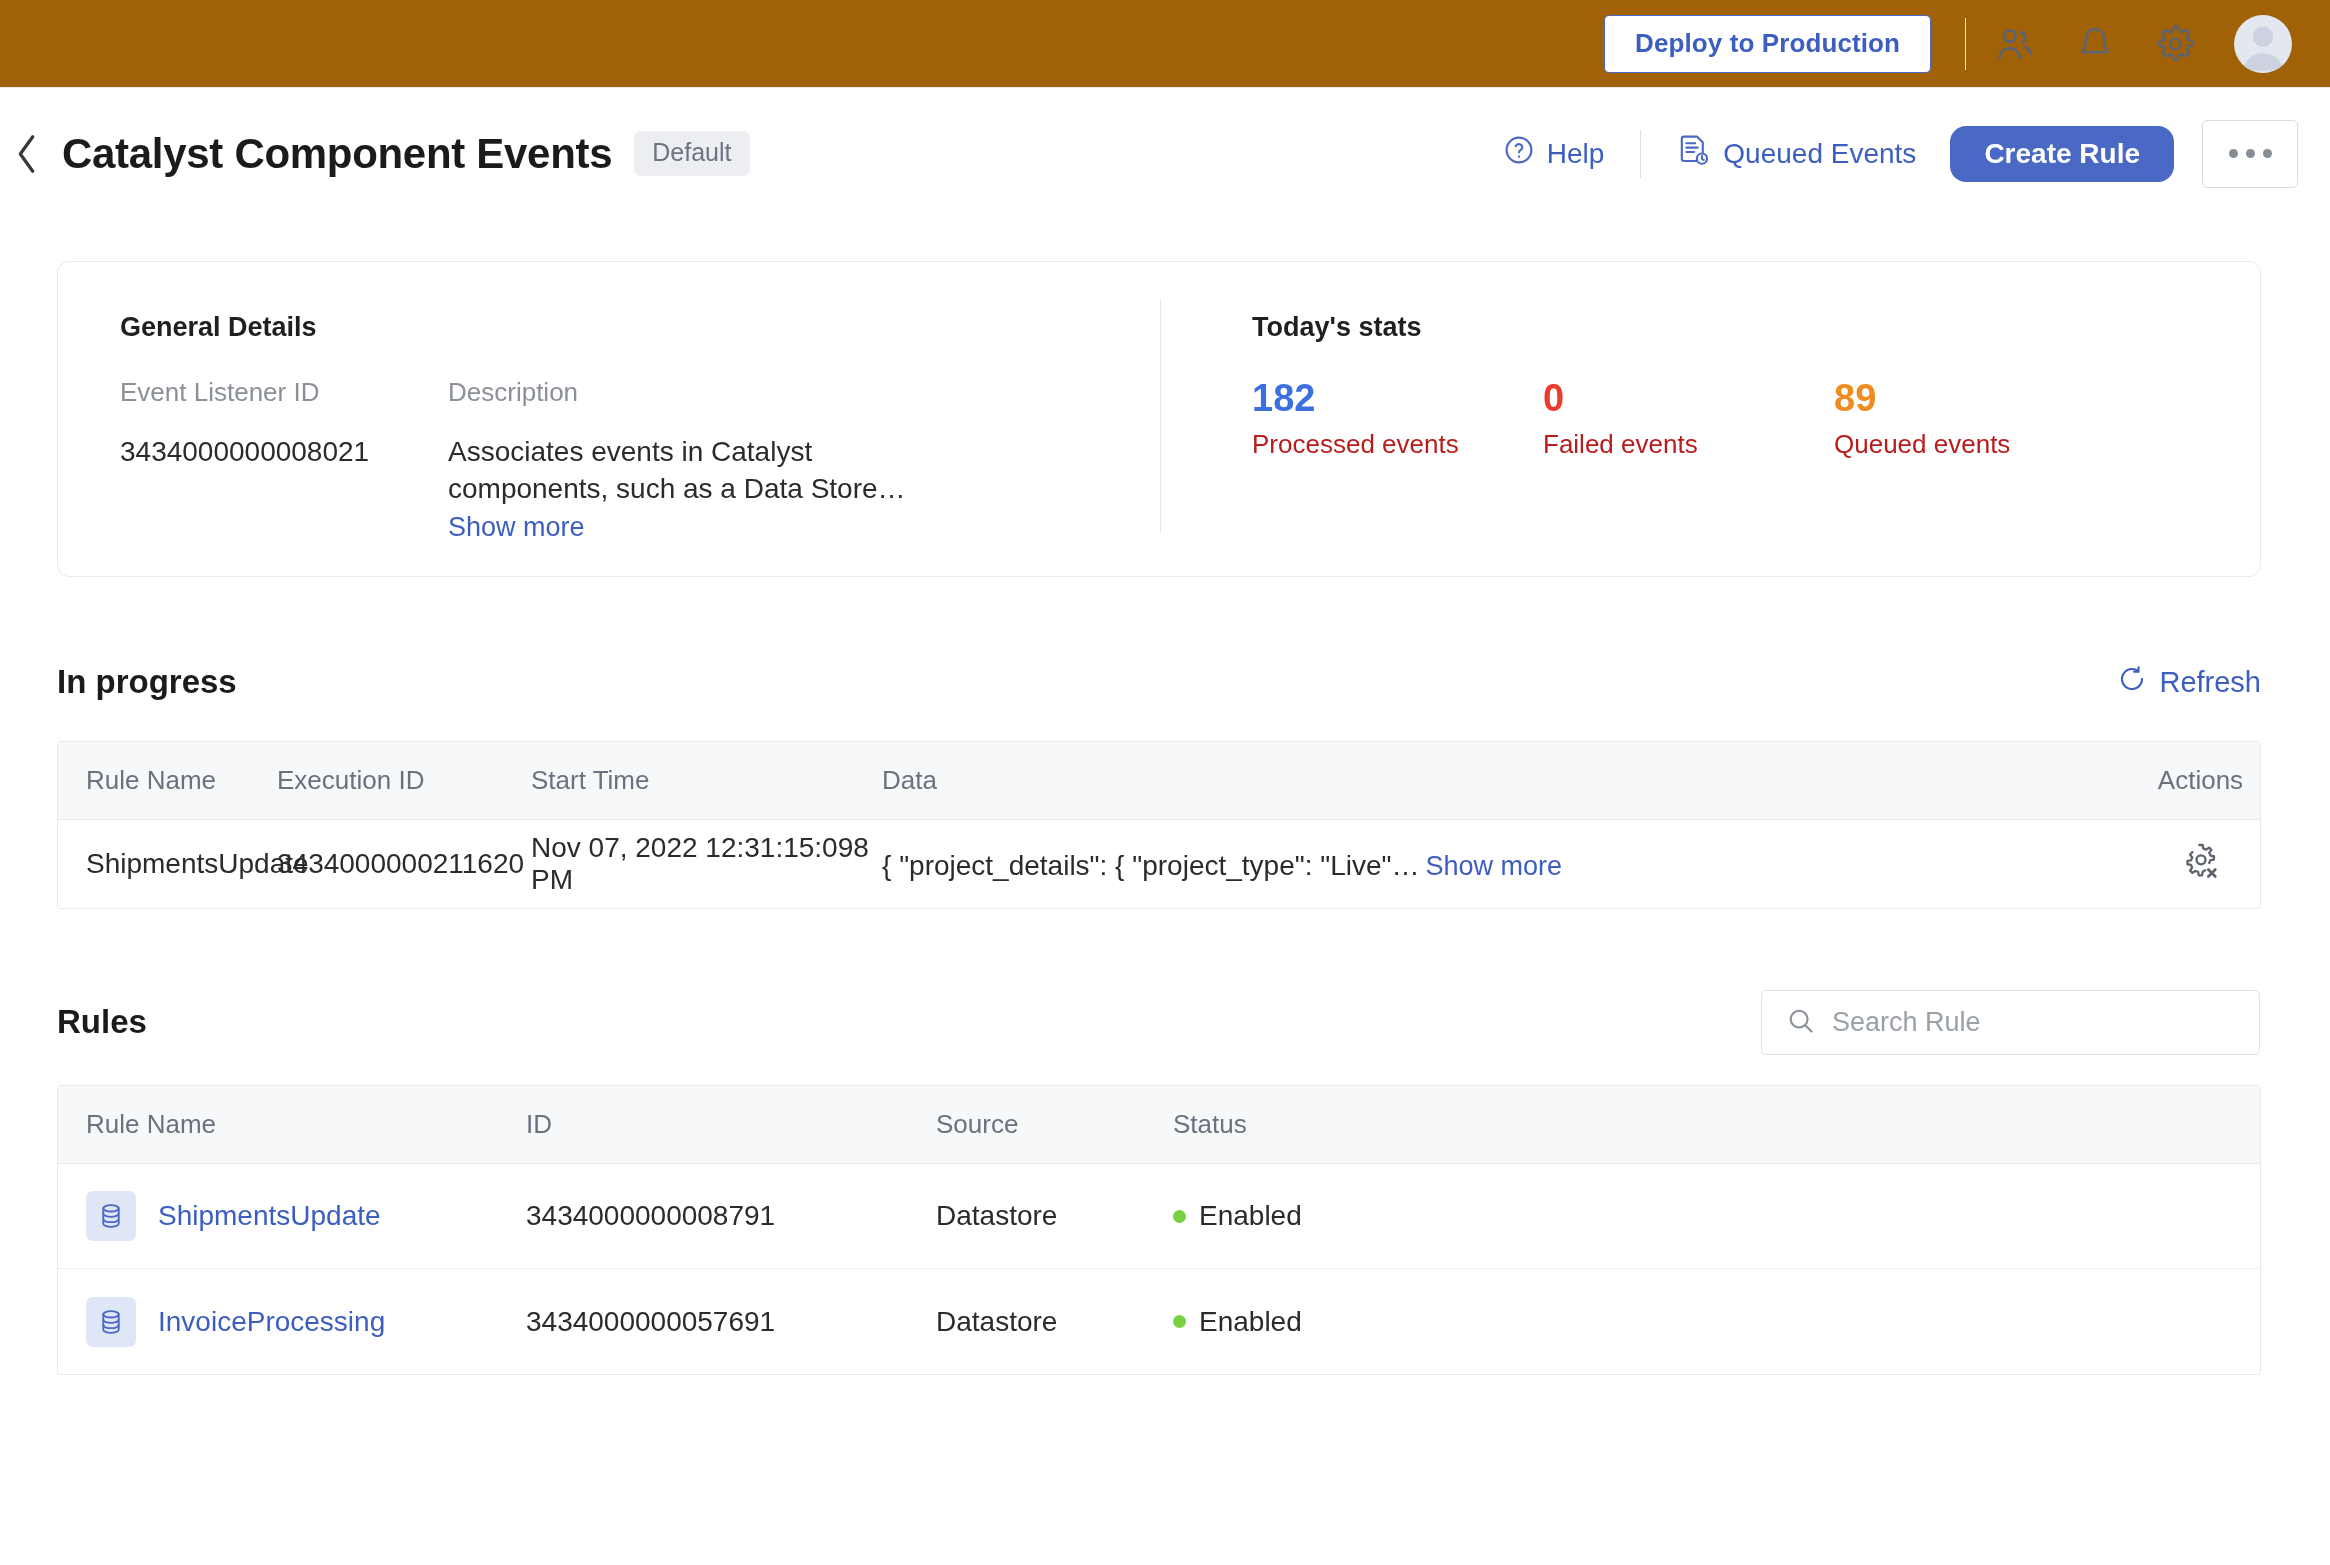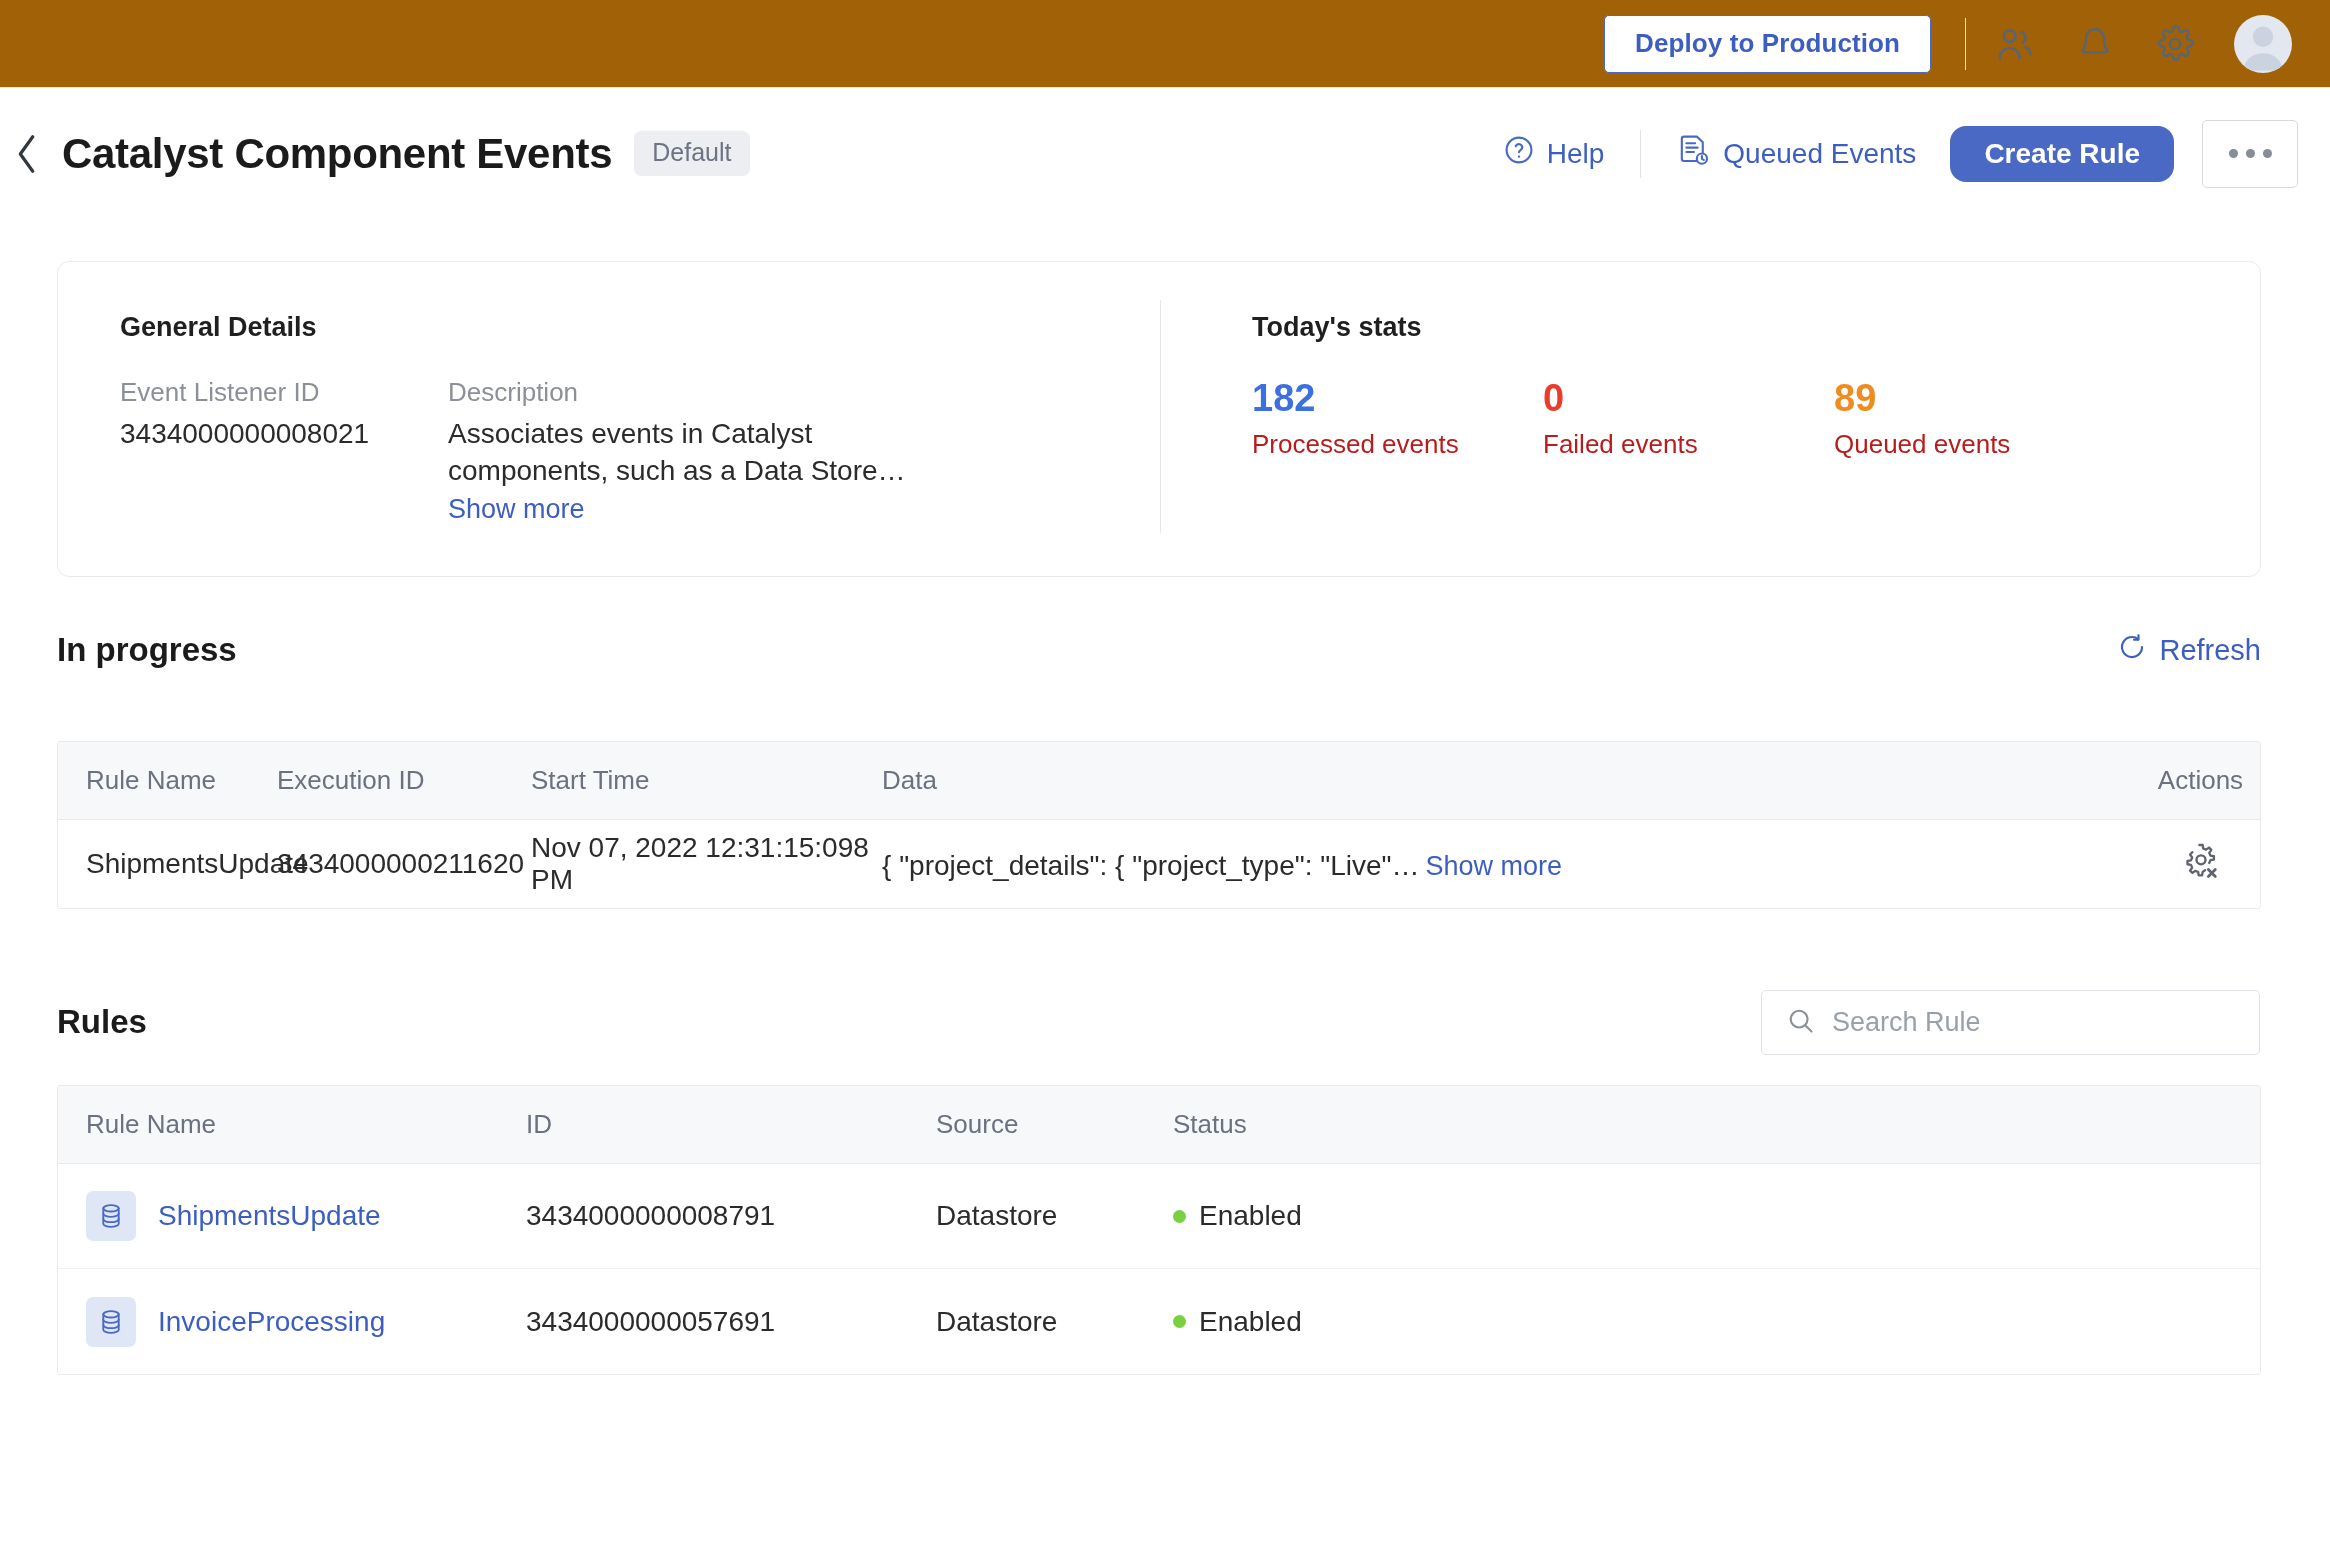--- a/index.html
+++ b/index.html
@@ -110,21 +110,21 @@
     border: 1px solid #e8eaec;
     border-radius: 12px;
     background: #ffffff;
     display: flex;
   }
   .gen-left { width: 1102px; padding: 50px 0 0 62px; position: relative; }
   .gen-right { flex: 1; padding: 50px 0 0 92px; position: relative; }
   .card-sec-title { font-size: 27px; font-weight: 700; color: #1f1f1f; margin-bottom: 34px; }
   .gen-fields { display: flex; }
   .fld { }
-  .fld-label { font-size: 26px; color: #8b9098; margin-bottom: 8px; }
+  .fld-label { font-size: 26px; color: #8b9098; margin-bottom: 26px; }
   .fld-value { font-size: 28px; color: #2b2b2b; line-height: 1.32; }
   .fld-desc { width: 468px; }
   .show-more { color: #3c5ec0; font-size: 27px; cursor: pointer; display: inline-block; margin-top: 4px; }
   .vdivider {
     position: absolute; left: 0; top: 38px;
     width: 1px; height: 233px; background: #e4e7ea;
   }
   .stats-row { display: flex; }
   .stat { width: 291px; }
   .stat-num { font-size: 38px; font-weight: 600; line-height: 1.15; }
@@ -321,21 +321,21 @@
         <div class="stat-lbl">Failed events</div>
       </div>
       <div class="stat">
         <div class="stat-num" style="color:#ef8b1f">89</div>
         <div class="stat-lbl">Queued events</div>
       </div>
     </div>
   </div>
 </div>
 
-<div class="sec-head" style="top:628px;height:44px">
+<div class="sec-head" style="top:660px;height:44px">
   <div class="sec-title">In progress</div>
   <div class="refresh-link">
     <span>
       <svg width="30" height="30" viewBox="0 0 24 24" fill="none" stroke="#3c5ec0" stroke-width="1.7" stroke-linecap="round" stroke-linejoin="round">
         <path d="M20 12a8 8 0 1 1-3.1-6.3"></path>
         <path d="M17.2 2.6v3.6h-3.6"></path>
       </svg>
     </span>
     <span>Refresh</span>
   </div>

